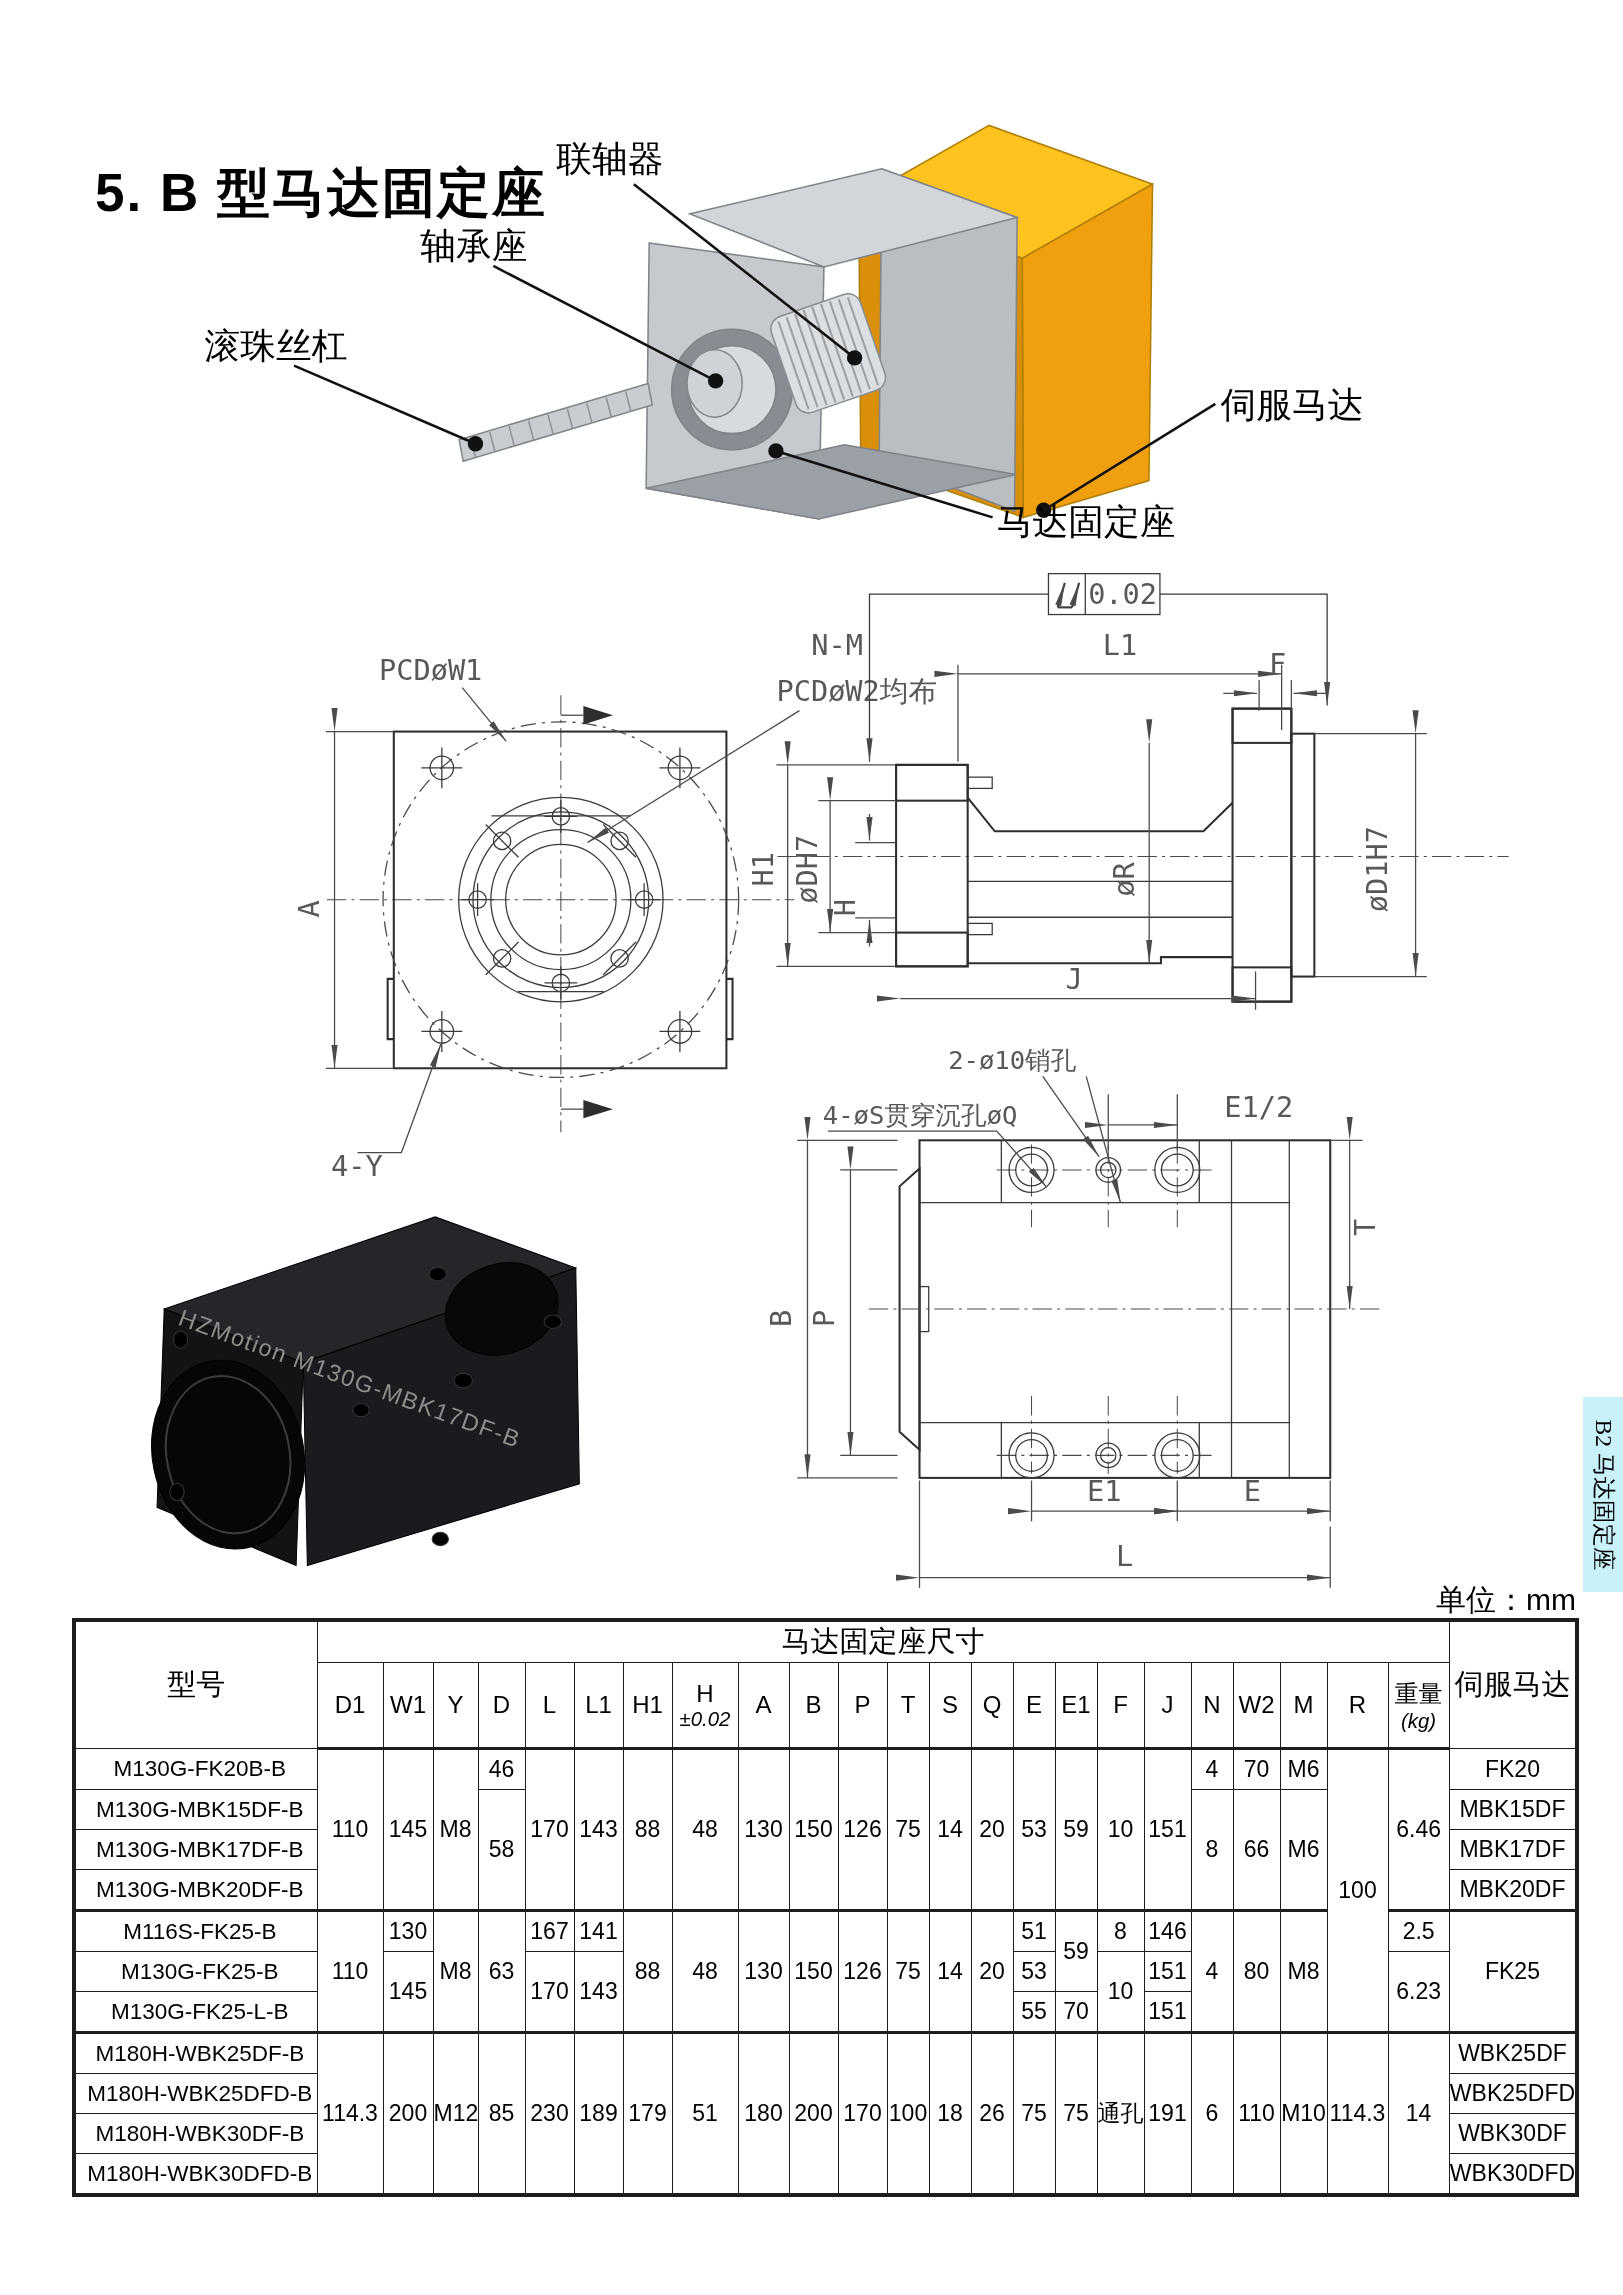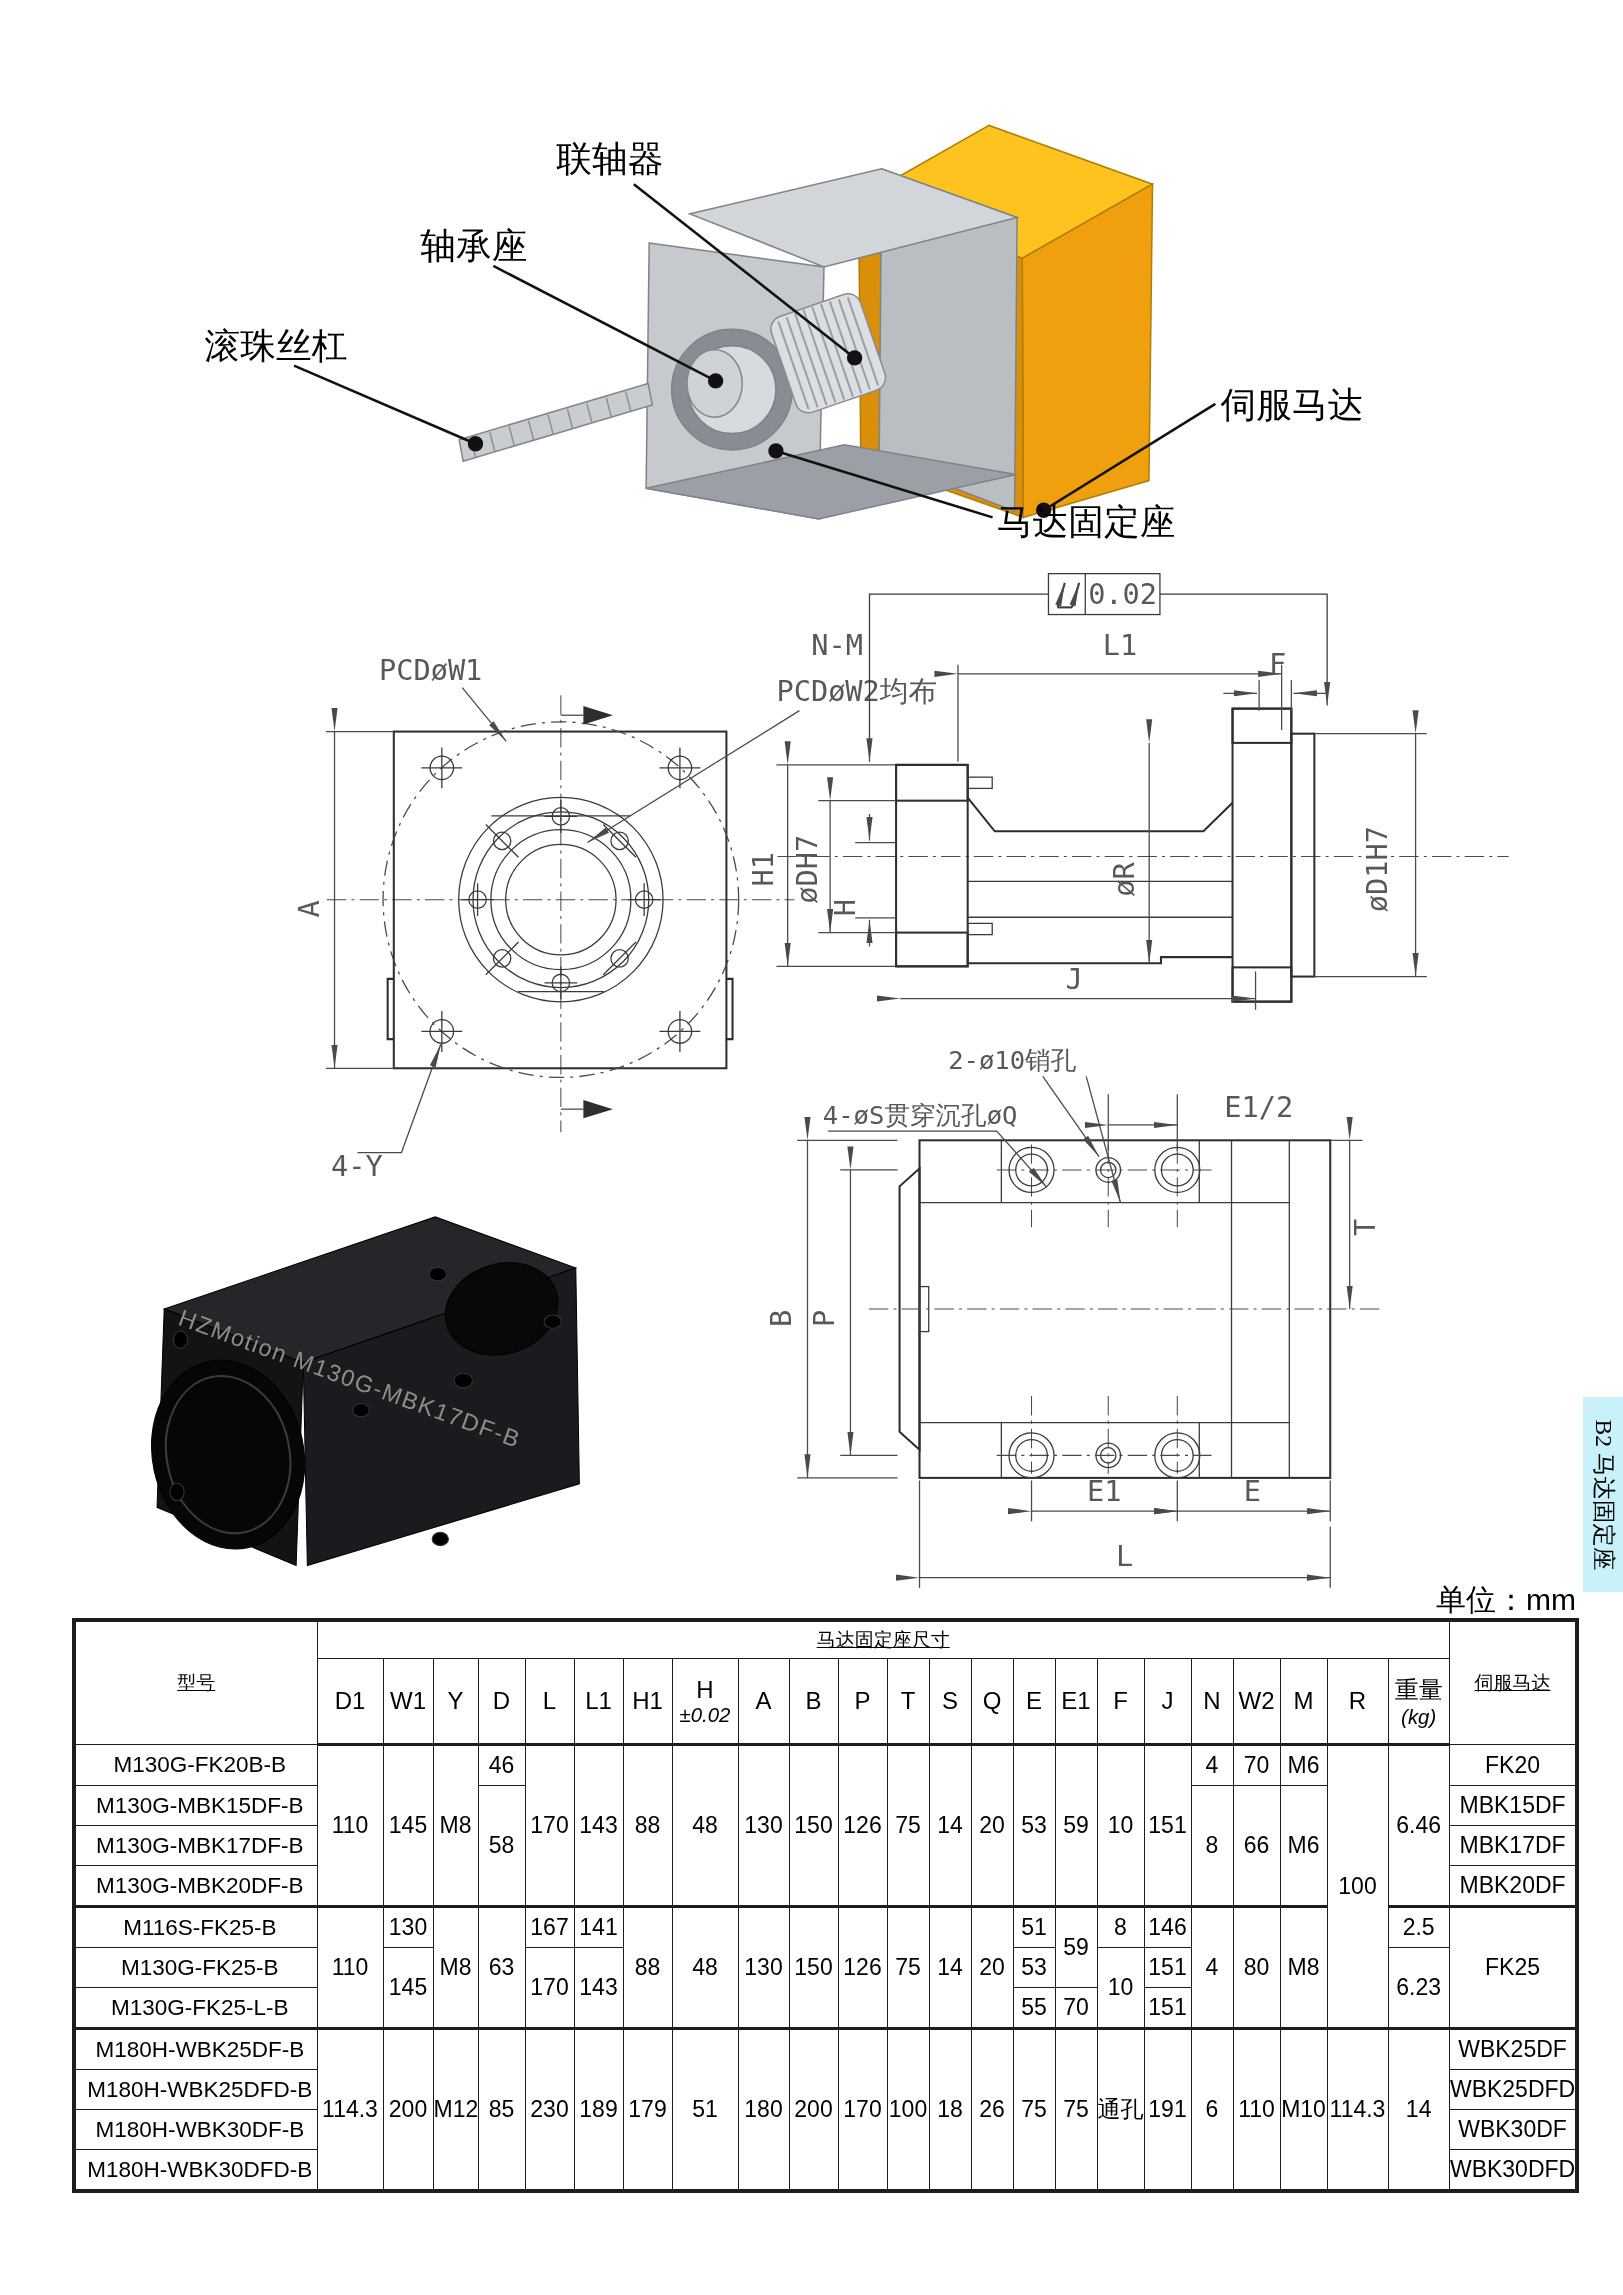--- a/index.html
+++ b/index.html
@@ -16,38 +16,39 @@
   .thin{stroke:#3a3a3a;stroke-width:2.5;fill:none;}
   .dim{stroke:#4a4a4a;stroke-width:2.5;fill:none;}
   .cl{stroke:#4a4a4a;stroke-width:2;fill:none;stroke-dasharray:38 10 6 10;}
   .dash{stroke:#4a4a4a;stroke-width:2.5;fill:none;stroke-dasharray:30 12 6 12;}
   .leader{stroke:#111;stroke-width:5;fill:none;}
   
   #table-wrap{position:absolute;left:72px;top:1618px;}
   #dims{border-collapse:collapse;table-layout:fixed;width:1505px;border:4.1px solid #1d1d1d;}
   #dims th,#dims td{border:1.5px solid #1d1d1d;text-align:center;vertical-align:middle;
         padding:0;font-weight:normal;color:#000;overflow:hidden;}
-  #dims thead tr.grp-row th{height:36px;font-size:19px;text-decoration:underline;}
+  #dims thead tr.grp-row th{height:36px;font-size:29px;}
   #dims thead tr.sub-row th{height:84px;font-size:24px;border-bottom:3.1px solid #1d1d1d;}
   #dims thead th.two .l2{font-size:20.4px;font-style:italic;}
   #dims tbody td{height:39px;font-size:23px;}
   #dims tbody td.model{text-align:center;padding-left:7.2px;font-size:22.5px;}
   #dims tbody tr.grp td{border-top:3.6px solid #1d1d1d;}
   #unit-label{position:absolute;left:1304px;top:1580px;width:272px;text-align:right;
               font-size:30px;}
   #side-tab{position:absolute;left:1583px;top:1397px;width:41px;height:195px;
             background:#c9f1fa;}
   #side-tab .txt{position:absolute;left:50%;top:50%;transform:translate(-50%,-50%) rotate(90deg);
             white-space:nowrap;font-size:23.5px;font-family:"Liberation Serif",serif;color:#000;}
 </style>
 </head>
 <body>
 
 <div id="page">
 
+  <h1 id="doc-title">5. B 型马达固定座</h1>
 
   <svg style="left:179px;top:82px" width="1201" height="511" viewBox="350 160 2350 1000">
 
     <g stroke="#b07f06" stroke-width="3">
       <polygon points="1680,390 1935,245 2255,360 2000,505" fill="#FFC31F"></polygon>
       <polygon points="2000,505 2255,360 2248,940 2002,1012" fill="#F0A00E"></polygon>
       <polygon points="1680,390 2000,505 2002,1012 1684,900" fill="#D98F09"></polygon>
     </g>
 
     <g stroke="#7e848a" stroke-width="3">

